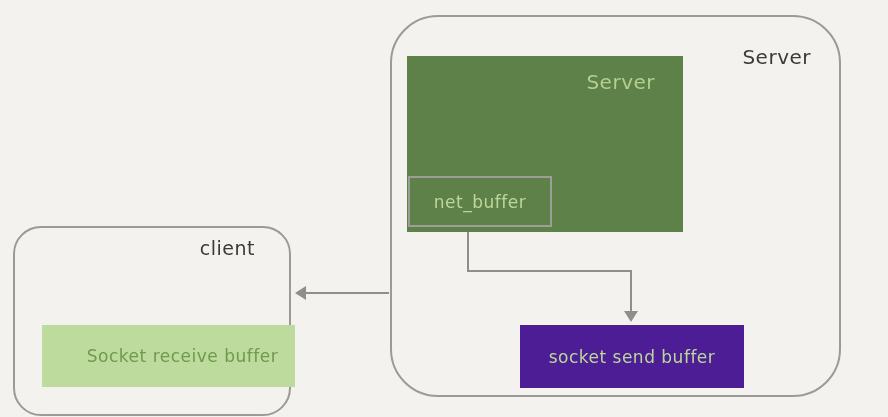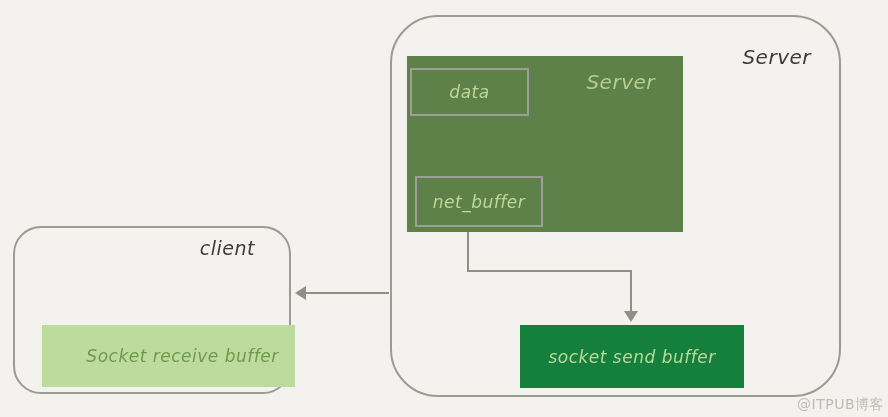--- a/index.html
+++ b/index.html
@@ -9,21 +9,20 @@
     font-family: "DejaVu Sans", sans-serif;
   }
   .canvas {
     position: relative;
     width: 888px;
     height: 417px;
     background: #f3f2ee;
     overflow: hidden;
   }
   .hand {
-    font-style: italic;
     letter-spacing: 0.5px;
   }
   .arrows {
     position: absolute;
     left: 0; top: 0;
     width: 888px; height: 417px;
     pointer-events: none;
   }
   
   .server-box {
@@ -36,21 +35,21 @@
   }
   .server-label {
     position: absolute;
     top: 28px; right: 28px;
     font-size: 20px;
     color: #3b3b38;
   }
   .client-box {
     position: absolute;
     left: 13px; top: 226px;
-    width: 278px; height: 168px;
+    width: 278px; height: 190px;
     border: 2px solid #9b9b96;
     border-radius: 28px;
     box-sizing: border-box;
   }
   .client-label {
     position: absolute;
     top: 9px; right: 34px;
     font-size: 19px;
     color: #3b3b38;
   }
@@ -76,28 +75,28 @@
     align-items: center;
     justify-content: center;
     font-size: 17px;
     color: #bdd79a;
   }
   .data-node {
     left: 3px; top: 12px;
     width: 119px; height: 48px;
   }
   .netbuffer-node {
-    left: 8px; top: 120px;
-    width: 128px; height: 51px;
+    left: 1px; top: 120px;
+    width: 144px; height: 51px;
   }
   .socket-send {
     position: absolute;
     left: 128px; top: 308px;  
     width: 224px; height: 63px;
-    background: #15803d;
+    background: #4c1d95;
     display: flex;
     align-items: center;
     justify-content: center;
     font-size: 17px;
     color: #bdd79a;
   }
   .socket-receive {
     position: absolute;
     left: 27px; top: 97px;    
     width: 225px; height: 62px;
@@ -140,37 +139,33 @@
       <polygon points="306,286 306,300 295,293" stroke="none"></polygon>
     </g>
   </svg>
 
   <div class="server-box">
     <div class="server-label hand">Server</div>
 
     <div class="mysql-box">
       <div class="mysql-label hand">Server</div>
 
-      <div class="node data-node hand">
-        <span>data</span>
-      </div>
 
       <div class="node netbuffer-node hand">
         <span>net_buffer</span>
       </div>
     </div>
 
     <div class="socket-send hand">
       <span>socket send buffer</span>
     </div>
   </div>
 
   <div class="client-box">
     <div class="client-label hand">client</div>
 
     <div class="socket-receive hand">
       <span>Socket receive buffer</span>
     </div>
   </div>
 
-  <div class="watermark">@ITPUB博客</div>
 
 </div>
 
 </body></html>

